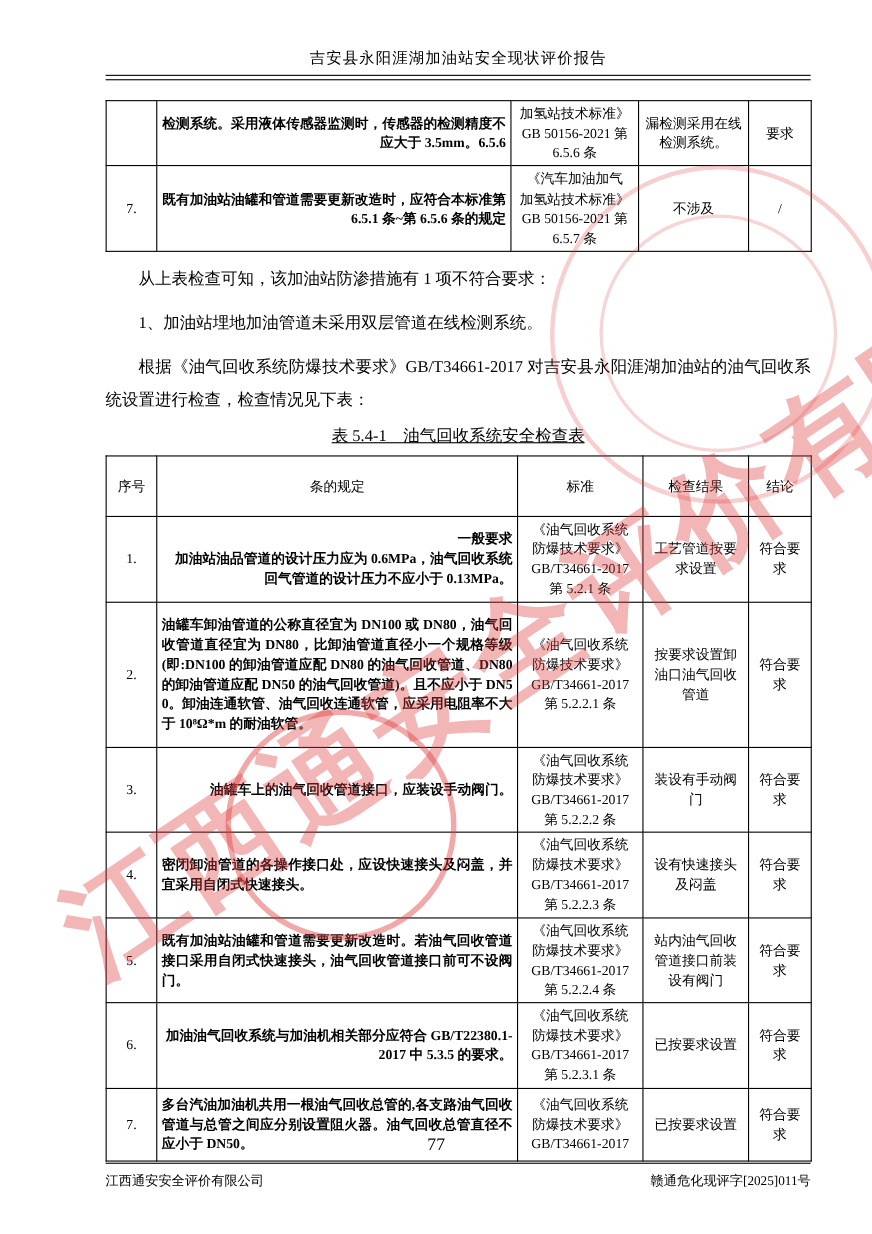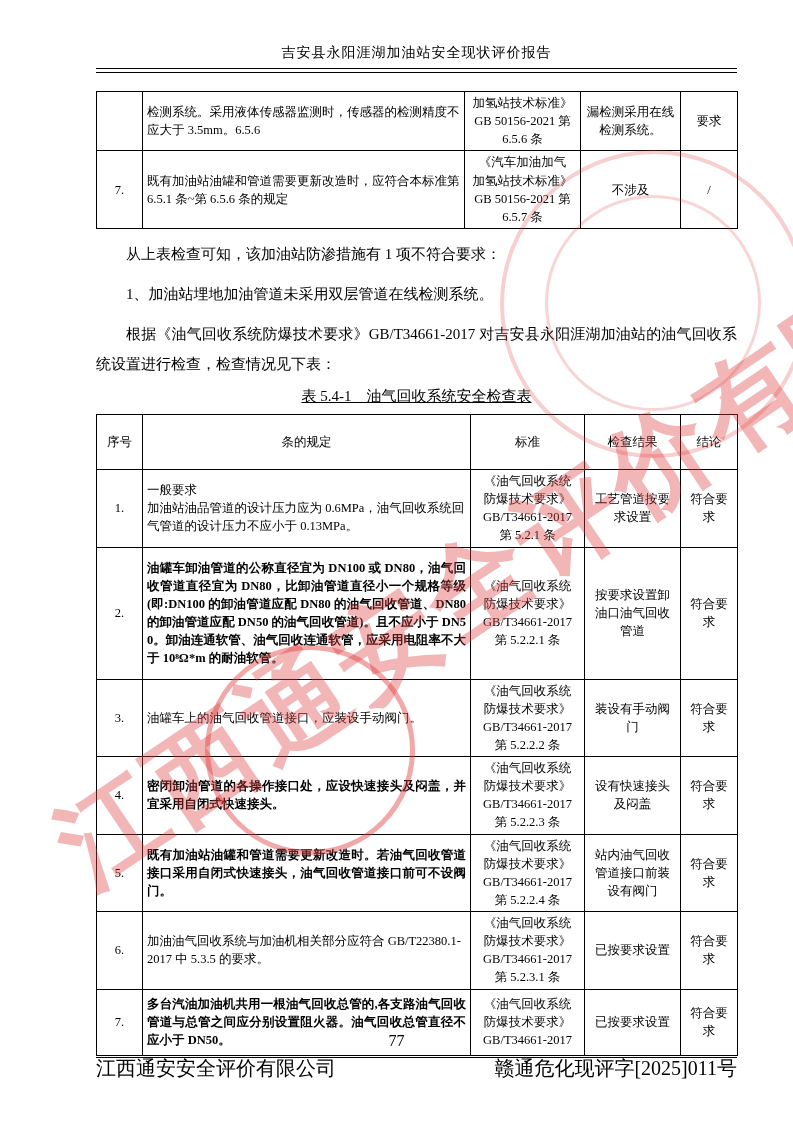--- a/index.html
+++ b/index.html
@@ -25,36 +25,36 @@
   
   table{border-collapse:collapse;width:641px;table-layout:fixed;}
   table, td, th{border:1.4px solid #000;}
   td, th{
     padding:2px 4px;font-size:12.5px;line-height:1.45;
     vertical-align:middle;white-space:pre-line;word-break:break-all;
   }
   th{font-weight:normal;text-align:center;padding:18px 2px;}
   .c-seq{text-align:center;}
   .c-standard,.c-result,.c-conclusion{text-align:center;}
-  .cc-center{text-align:left;}
+  .cc-center{text-align:right;font-weight:bold;}
   .cc-left{text-align:justify;font-weight:bold;}
   .top-table{margin-top:18px;}
   .main-table{margin-top:8px;}
 
   
   .para{font-size:15px;line-height:2;text-indent:2em;margin:10px 0 0 0;text-align:justify;}
   .section-heading{font-size:18px;font-weight:bold;margin:16px 0 4px 0;font-family:"Liberation Sans","DejaVu Sans",sans-serif;}
   .table-caption{text-align:center;font-size:15px;margin:8px 0 2px 0;text-decoration:underline;}
 
   
   .page-number{position:absolute;left:0;bottom:72px;width:100%;text-align:center;font-size:16px;}
   .footer-rule{position:absolute;left:96px;bottom:64px;width:641px;border-top:1.6px solid #000;}
   .footer-row{
     position:absolute;left:96px;bottom:40px;width:641px;
-    display:flex;justify-content:space-between;font-size:20px;
+    display:flex;justify-content:space-between;font-size:12px;
   }
 
   
   .watermark-layer{position:absolute;inset:0;pointer-events:none;z-index:6;}
   .wm-text{
     position:absolute;left:70px;top:790px;
     transform-origin:0 50%;transform:rotate(-34deg);
     font-size:104px;font-weight:bold;white-space:nowrap;
     color:rgba(224,62,62,0.38);letter-spacing:6px;
     font-family:"Liberation Sans","DejaVu Sans",sans-serif;

